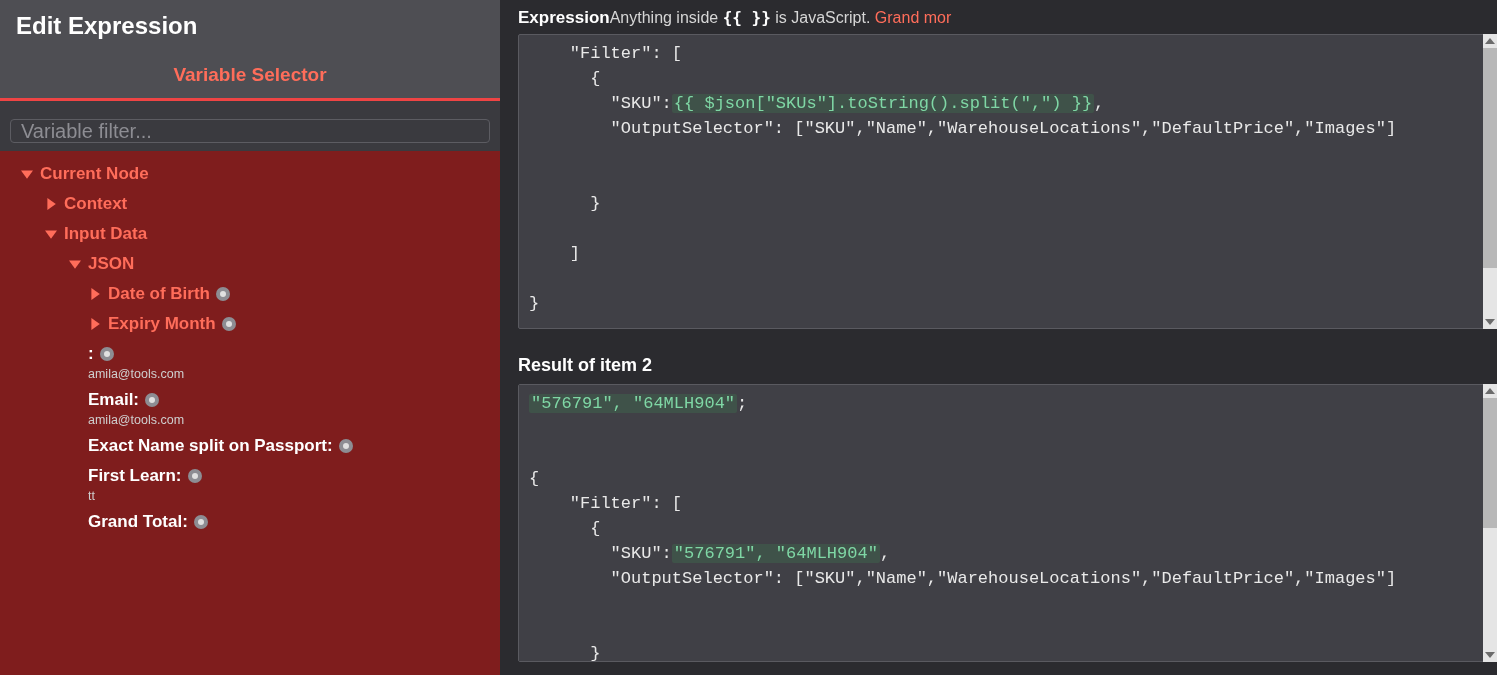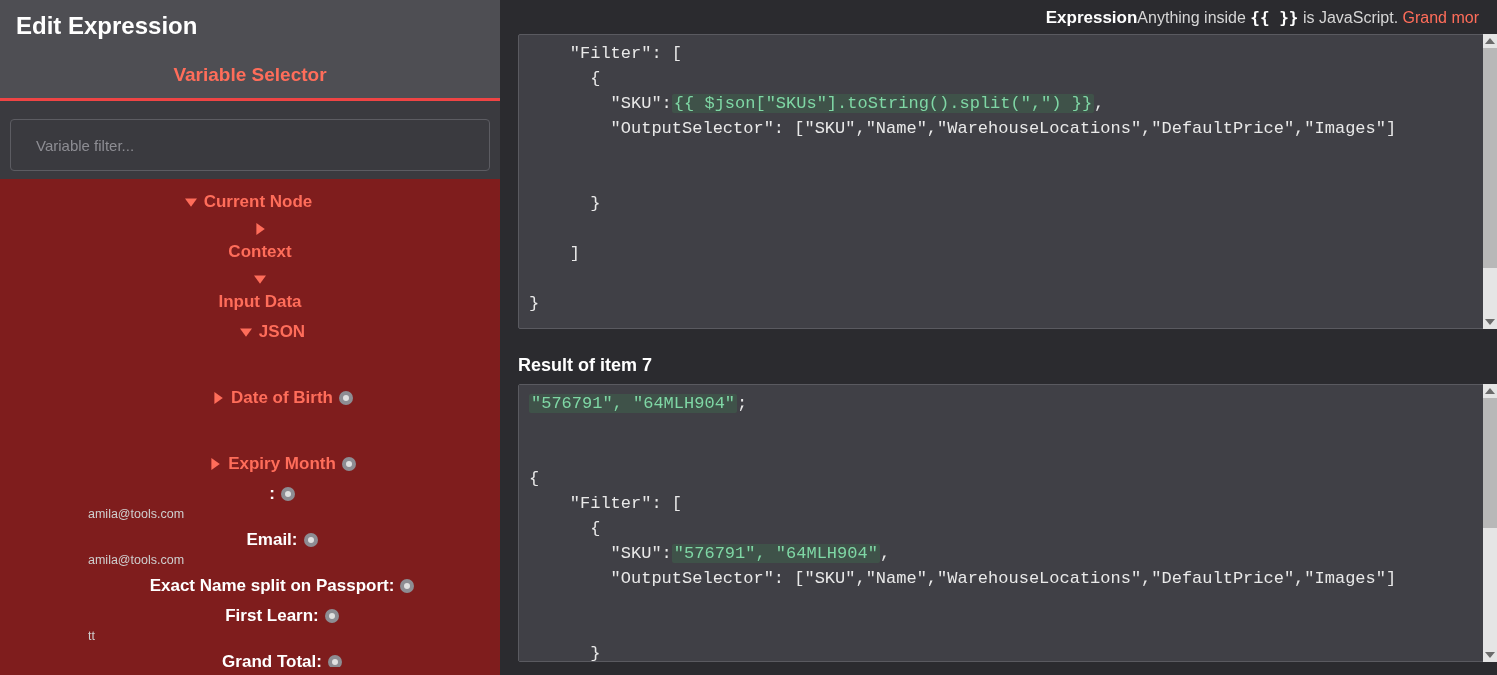--- a/index.html
+++ b/index.html
@@ -37,27 +37,27 @@
     color: #ff6d5a;
     font-size: 19px;
     font-weight: 600;
   }
   .filter-wrap {
     padding: 18px 10px 8px 10px;
     background: #3a3a3f;
   }
   .filter-input {
     width: 100%;
-    height: 52px;
+    height: 24px;
     background: #3a3a3f;
     border: 1px solid #5c5c62;
     border-radius: 4px;
     color: #bfbfbf;
-    font-size: 15px;
-    padding: 0 25px;
+    font-size: 20px;
+    padding: 0 10px;
     outline: none;
   }
   .filter-input::placeholder { color: #8d8d93; }
   .tree-scroll {
     flex: 1 1 auto;
     overflow: hidden;
     position: relative;
     padding: 8px 0 8px 10px;
   }
   .tree-scroll-inner {
@@ -74,21 +74,20 @@
   }
   .node {
     display: flex;
     align-items: center;
     gap: 6px;
     padding: 5px 0;
     font-size: 17px;
     font-weight: 600;
     cursor: pointer;
     white-space: nowrap;
-    justify-content: center;
   }
   .node.orange { color: #ff6d5a; }
   .node.white  { color: #ffffff; }
   .chev {
     width: 14px; height: 14px;
     display: inline-flex; align-items: center; justify-content: center;
     flex-shrink: 0;
   }
   .chev svg { fill: currentColor; }
   .dot {
@@ -109,36 +108,36 @@
   }
   .subval {
     font-size: 12.5px;
     color: #cfcfcf;
     font-weight: 400;
     padding-left: 78px;
     margin-top: -2px;
     margin-bottom: 4px;
   }
   .ind-1 { padding-left: 10px; }
-  .ind-2 { padding-left: 34px; flex-direction: column; }
+  .ind-2 { padding-left: 34px; }
   .ind-3 { padding-left: 58px; }
-  .ind-4 { padding-left: 78px; margin-top: 36px; }
+  .ind-4 { padding-left: 78px; }
   .ind-5 { padding-left: 78px; }
 
   
   .right {
     flex: 1 1 auto;
     height: 100%;
     background: #2b2b2f;
     display: flex;
     flex-direction: column;
   }
   .expr-header {
     display: flex;
-    justify-content: flex-end;
+    justify-content: flex-start;
     align-items: baseline;
     padding: 8px 18px 6px 18px;
     font-size: 17px;
     color: #fff;
   }
   .expr-header .title { font-weight: 700; }
   .hint { font-size: 16px; color: #d6d6d6; font-weight:400;}
   .hint .mono { font-family: ui-monospace, Menlo, Consolas, monospace; font-weight:700; color:#fff;}
   .hint a { color: #ff6d5a; text-decoration: none; }
   .code-area-wrap {
@@ -322,21 +321,21 @@
       <div class="btn top">
           <span class="tri up"></span>
         </div>
       <div class="thumb" style="top:14px;height:220px;"></div>
       <div class="btn bot">
           <span class="tri down"></span>
         </div>
     </div>
   </div>
 
-  <div class="result-header">Result of item 7</div>
+  <div class="result-header">Result of item 2</div>
 
   <div class="code-area-wrap">
     <div class="code-area bot"><span class="hl-green">"576791", "64MLH904"</span><span>;</span>
 <span></span>
 <span></span>
 <span>{</span>
 <span>    "Filter": [</span>
 <span>      {</span>
 <span>        "SKU":</span><span class="hl-green">"576791", "64MLH904"</span><span>,</span>
 <span>        "OutputSelector": ["SKU","Name","WarehouseLocations","DefaultPrice","Images"]</span>

